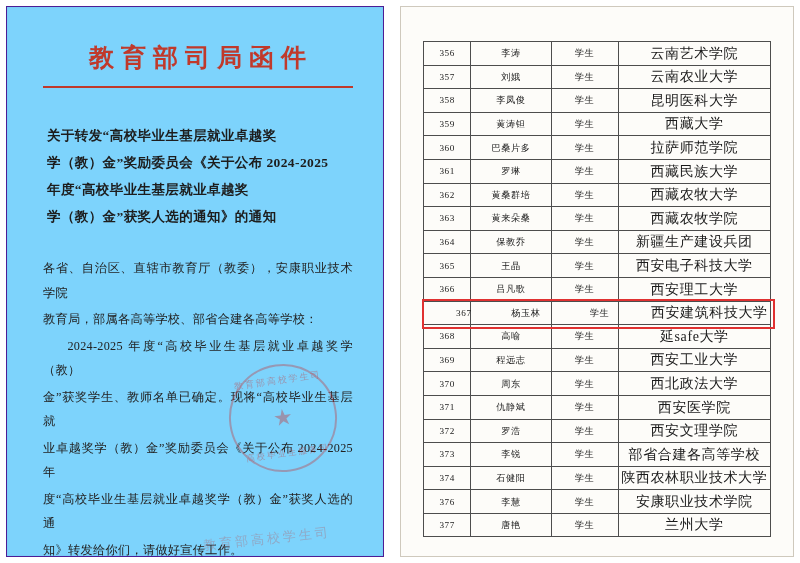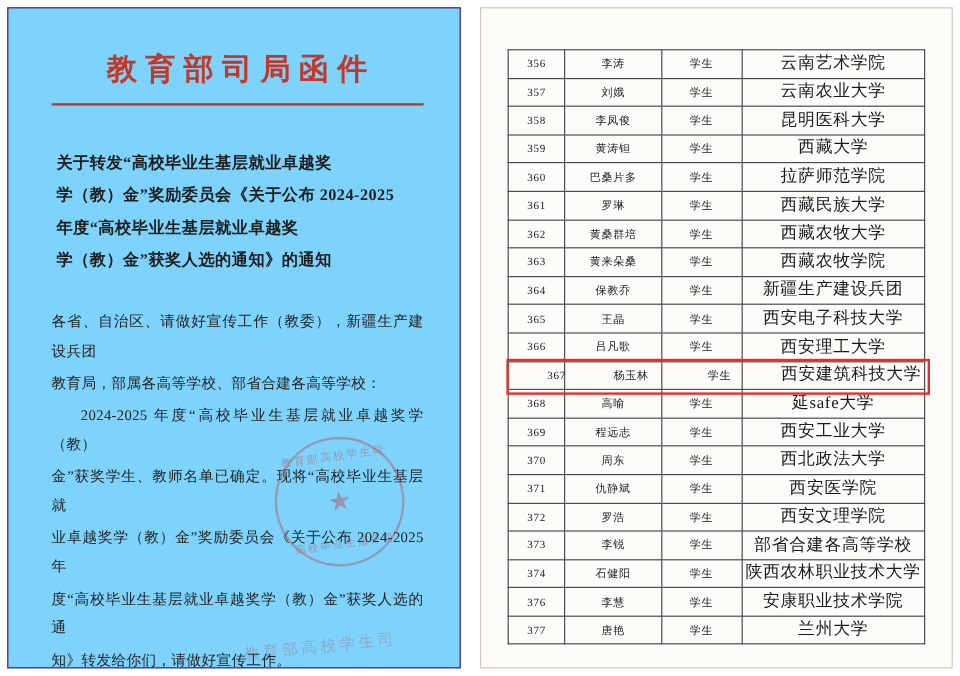--- a/index.html
+++ b/index.html
@@ -209,21 +209,21 @@
         <div class="doc-rule"></div>
 
         <div class="doc-title">
           <span class="ln">关于转发“高校毕业生基层就业卓越奖</span>
           <span class="ln">学（教）金”奖励委员会《关于公布 2024-2025</span>
           <span class="ln">年度“高校毕业生基层就业卓越奖</span>
           <span class="ln">学（教）金”获奖人选的通知》的通知</span>
         </div>
 
         <div class="doc-body">
-          <p>各省、自治区、请做好宣传工作（教委），新疆生产建设兵团</p>
+          <p>各省、自治区、直辖市教育厅（教委），安康职业技术学院</p>
           <p>教育局，部属各高等学校、部省合建各高等学校：</p>
           <p class="indent">2024-2025 年度“高校毕业生基层就业卓越奖学（教）</p>
           <p>金”获奖学生、教师名单已确定。现将“高校毕业生基层就</p>
           <p>业卓越奖学（教）金”奖励委员会《关于公布 2024-2025 年</p>
           <p>度“高校毕业生基层就业卓越奖学（教）金”获奖人选的通</p>
           <p>知》转发给你们，请做好宣传工作。</p>
         </div>
 
       </div>
 

